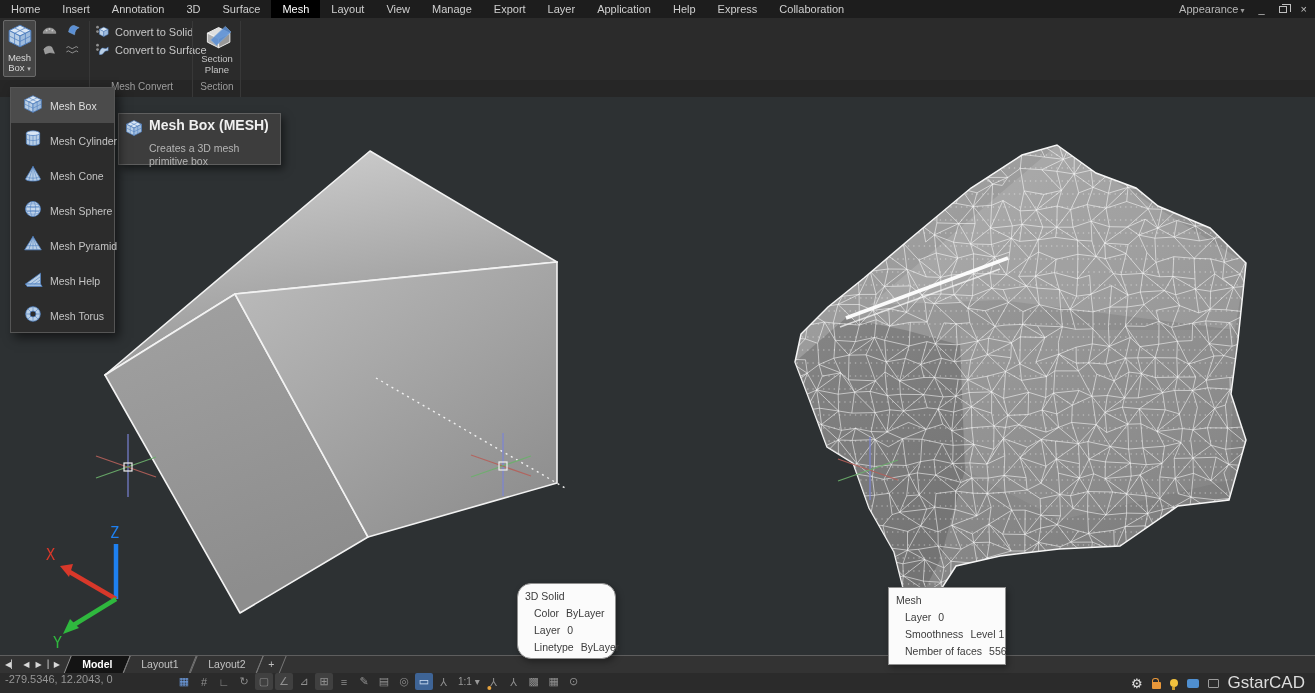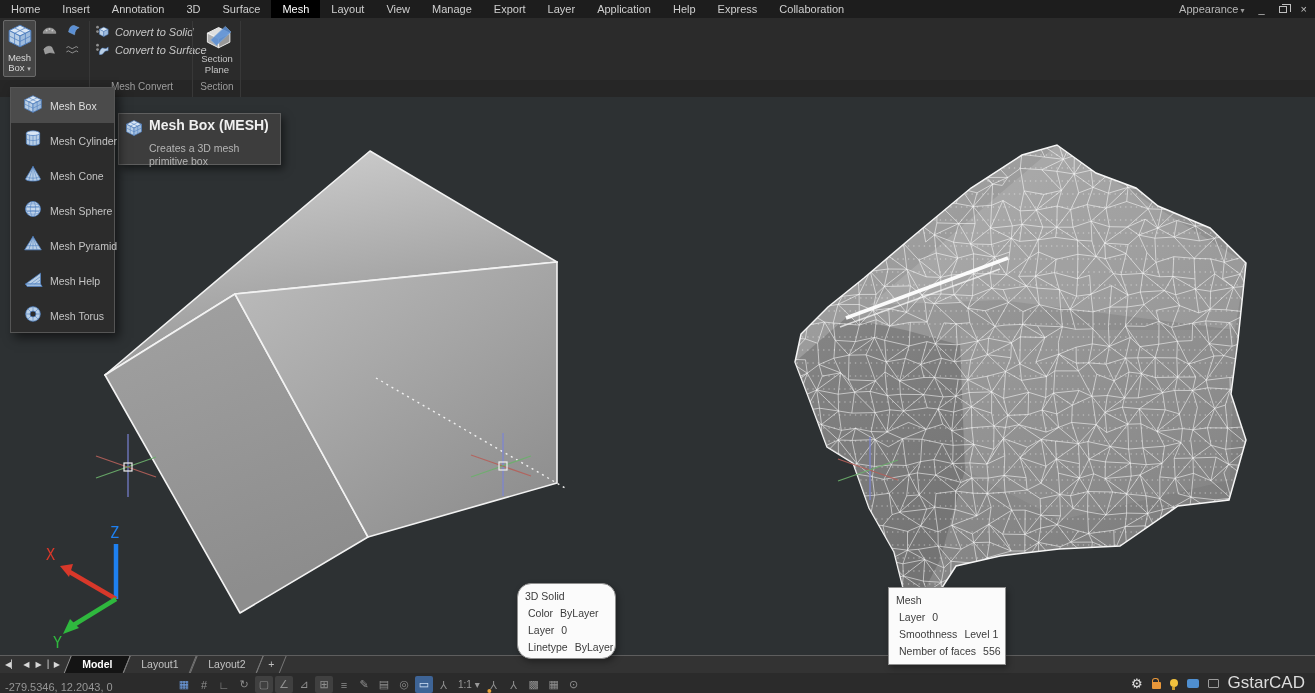--- a/index.html
+++ b/index.html
@@ -26,21 +26,21 @@
   .rib-sep { position:absolute; top:3px; width:1px; height:76px; background:#1c1c1c; border-right:1px solid #383838; }
   .label-strip { position:absolute; left:0; top:62px; width:1315px; height:17px; background:#262626; }
   .group-label { position:absolute; top:63px; font-size:10px; color:#9c9c9c; text-align:center; }
   #bigbtn-meshbox { position:absolute; left:3px; top:2px; width:33px; height:57px;
                     background:#454545; border:1px solid #6a6a6a; border-radius:2px;
                     display:flex; flex-direction:column; align-items:center; padding-top:2px; }
   #bigbtn-meshbox .lbl { font-size:9.5px; color:#d8d8d8; line-height:10px; text-align:center; }
   #bigbtn-meshbox .chev { font-size:7px; color:#b8b8b8; }
   .smalltool { position:absolute; width:22px; height:19px; display:flex; align-items:center; justify-content:center; }
   .conv-row { position:absolute; display:flex; align-items:center; gap:5px; height:16px; }
-  .conv-row span { font-size:11px; color:#c6c6c6; white-space:nowrap;font-style:italic; }
+  .conv-row span { font-size:11px; color:#c6c6c6; white-space:nowrap; }
   #btn-sectionplane { position:absolute; left:196px; top:2px; width:42px; height:58px;
                       display:flex; flex-direction:column; align-items:center; padding-top:3px; }
   #btn-sectionplane .lbl { font-size:9.5px; color:#c6c6c6; line-height:10.5px; text-align:center; }
 
   
   #dropdown { position:absolute; left:10px; top:87px; width:105px; height:246px;
               background:#2c2c2c; border:1px solid #555; box-shadow:4px 5px 10px rgba(0,0,0,.55); z-index:60; }
   .dd-item { height:35px; display:flex; align-items:center; gap:7px; padding-left:12px; cursor:default; }
   .dd-item.active { background:#4b4b4b; }
   .dd-item span.txt { font-size:10.5px; color:#c4c4c4; white-space:nowrap; }
@@ -54,40 +54,40 @@
   #ribbon-tooltip .tt-title { font-size:14px; font-weight:bold; color:#f0f0f0; line-height:12px; }
   #ribbon-tooltip .tt-desc { font-size:10.5px; color:#b5b5b5; line-height:12.5px; margin-left:24px; margin-top:1px; width:125px; }
 
   
   #viewport { position:absolute; left:0; top:97px; width:1315px; height:558px; background:#2d3133; }
   #scene { position:absolute; left:0; top:0; width:1315px; height:558px; }
 
   .vp-tooltip { position:absolute; background:#fbfbfb; border:1px solid #8f8f8f;
                 box-shadow:2px 3px 6px rgba(0,0,0,.35); z-index:25; padding:4px 9px 5px 7px; }
   .vp-tooltip .tt-row { font-size:10.5px; color:#3c3c3c; line-height:17px; white-space:nowrap; }
-  .vp-tooltip .tt-row .tt-l { margin-left:3px; }
+  .vp-tooltip .tt-row .tt-l { margin-left:9px; }
   .vp-tooltip .tt-row .tt-v { margin-left:7px; }
   #solid-tooltip { left:517px; top:486px; width:99px; height:76px;border-radius:14px; }
   #mesh-tooltip  { left:888px; top:490px; width:118px; height:78px; }
 
   
   #tabbar { position:absolute; left:0; top:655px; width:1315px; height:18px;
             background:#333; border-top:1px solid #5e5e5e; display:flex; align-items:center; }
   .nav-arrows { display:flex; gap:6px; padding:0 8px 0 5px; }
   .nav-arrows span { color:#d8d8d8; font-size:8px; line-height:16px; }
   #tabs { display:flex; height:18px; align-items:stretch; }
   .tab { position:relative; padding:0 14px; font-size:10.5px; color:#c2c2c2; line-height:17px;
          transform:skewX(-22deg); border-right:1px solid #777; border-left:1px solid #777; margin-left:-1px; }
   .tab .t { display:inline-block; transform:skewX(22deg); }
   .tab.active { background:#141414; color:#fff; font-weight:bold; border-color:#999; }
   .tab.plus { padding:0 8px; }
 
   
   #statusbar { position:absolute; left:0; top:673px; width:1315px; height:20px; background:#2b2b2b;
-               display:flex; align-items:flex-end; }
+               display:flex; align-items:flex-start; }
   #coords { color:#969696; font-size:11px; padding-left:5px; width:175px; }
   #status-icons { display:flex; align-items:center; gap:2px; }
   .sicon { width:18px; height:17px; display:flex; align-items:center; justify-content:center;
            color:#8f8f8f; font-size:11px; border-radius:2px; }
   .sicon.active { background:#404040; }
   .sicon.blue { color:#6d9ce0; }
   .sicon.bluebg { background:#3e6496; color:#cfe0f5; }
   .sicon .flip { display:inline-block; transform:rotate(180deg); }
   .sicon.scale { width:auto; padding:0 3px; font-size:10px; color:#9a9a9a; }
   .sicon .badge { position:relative; }

